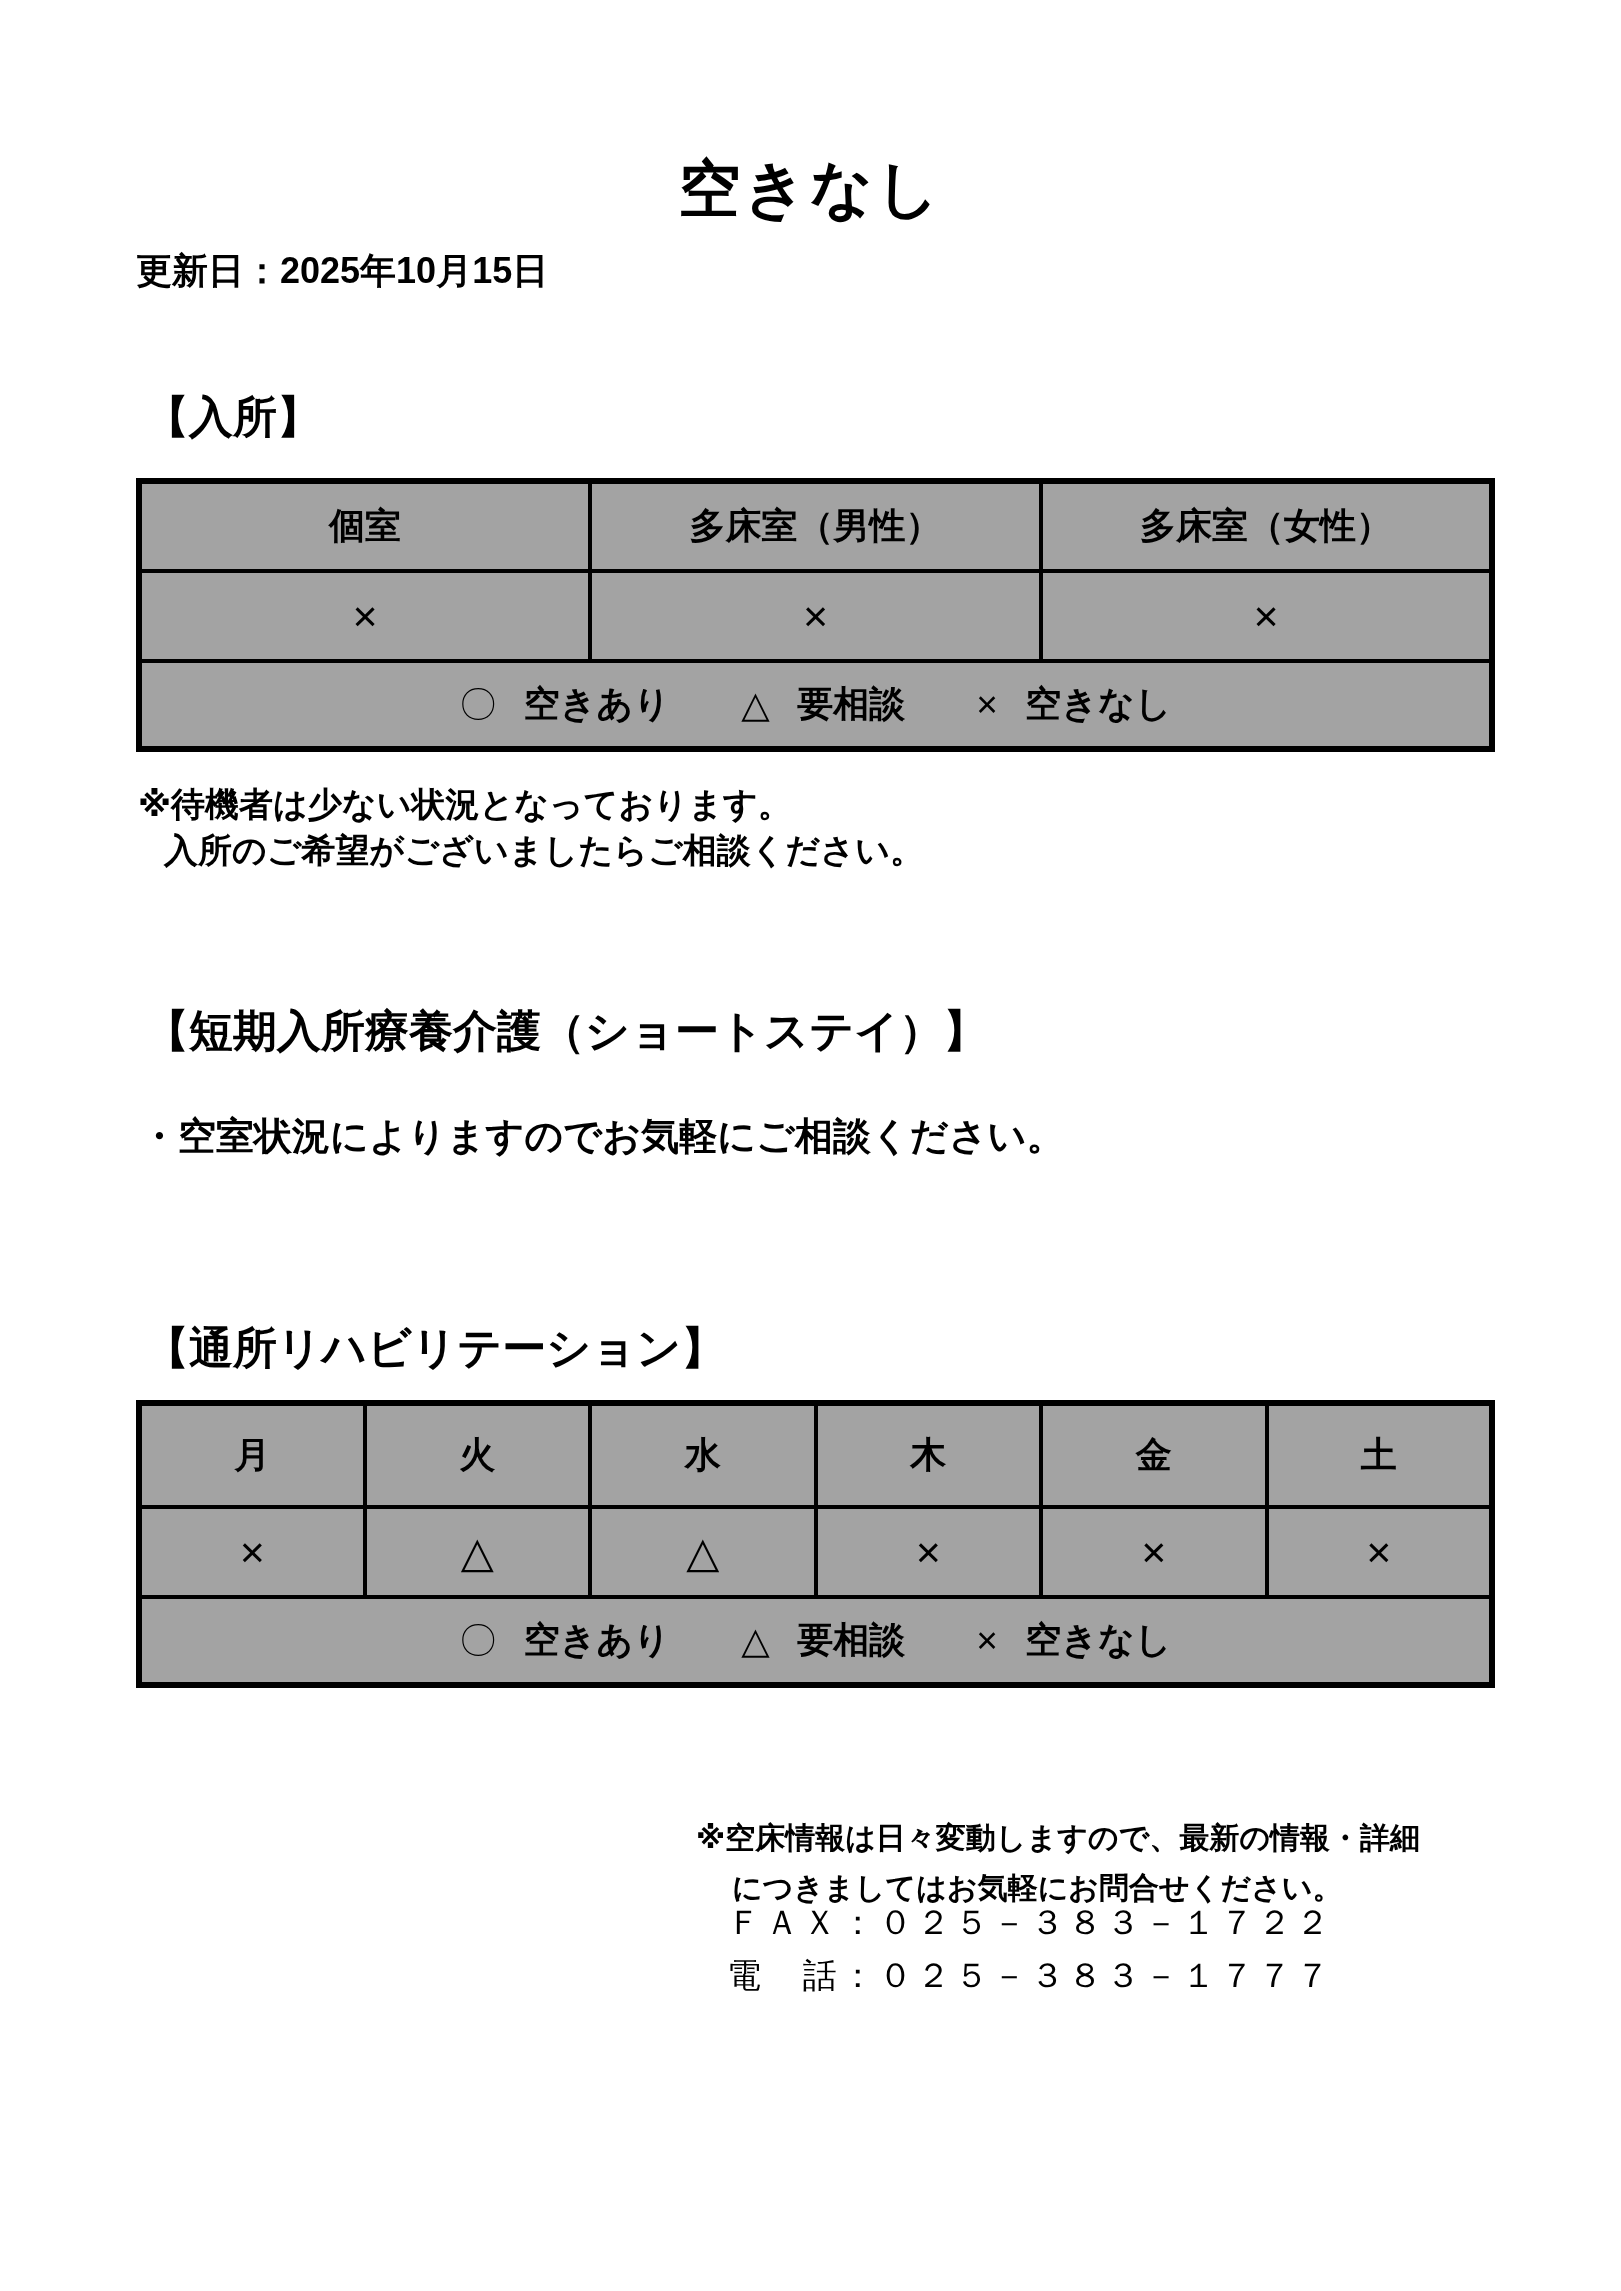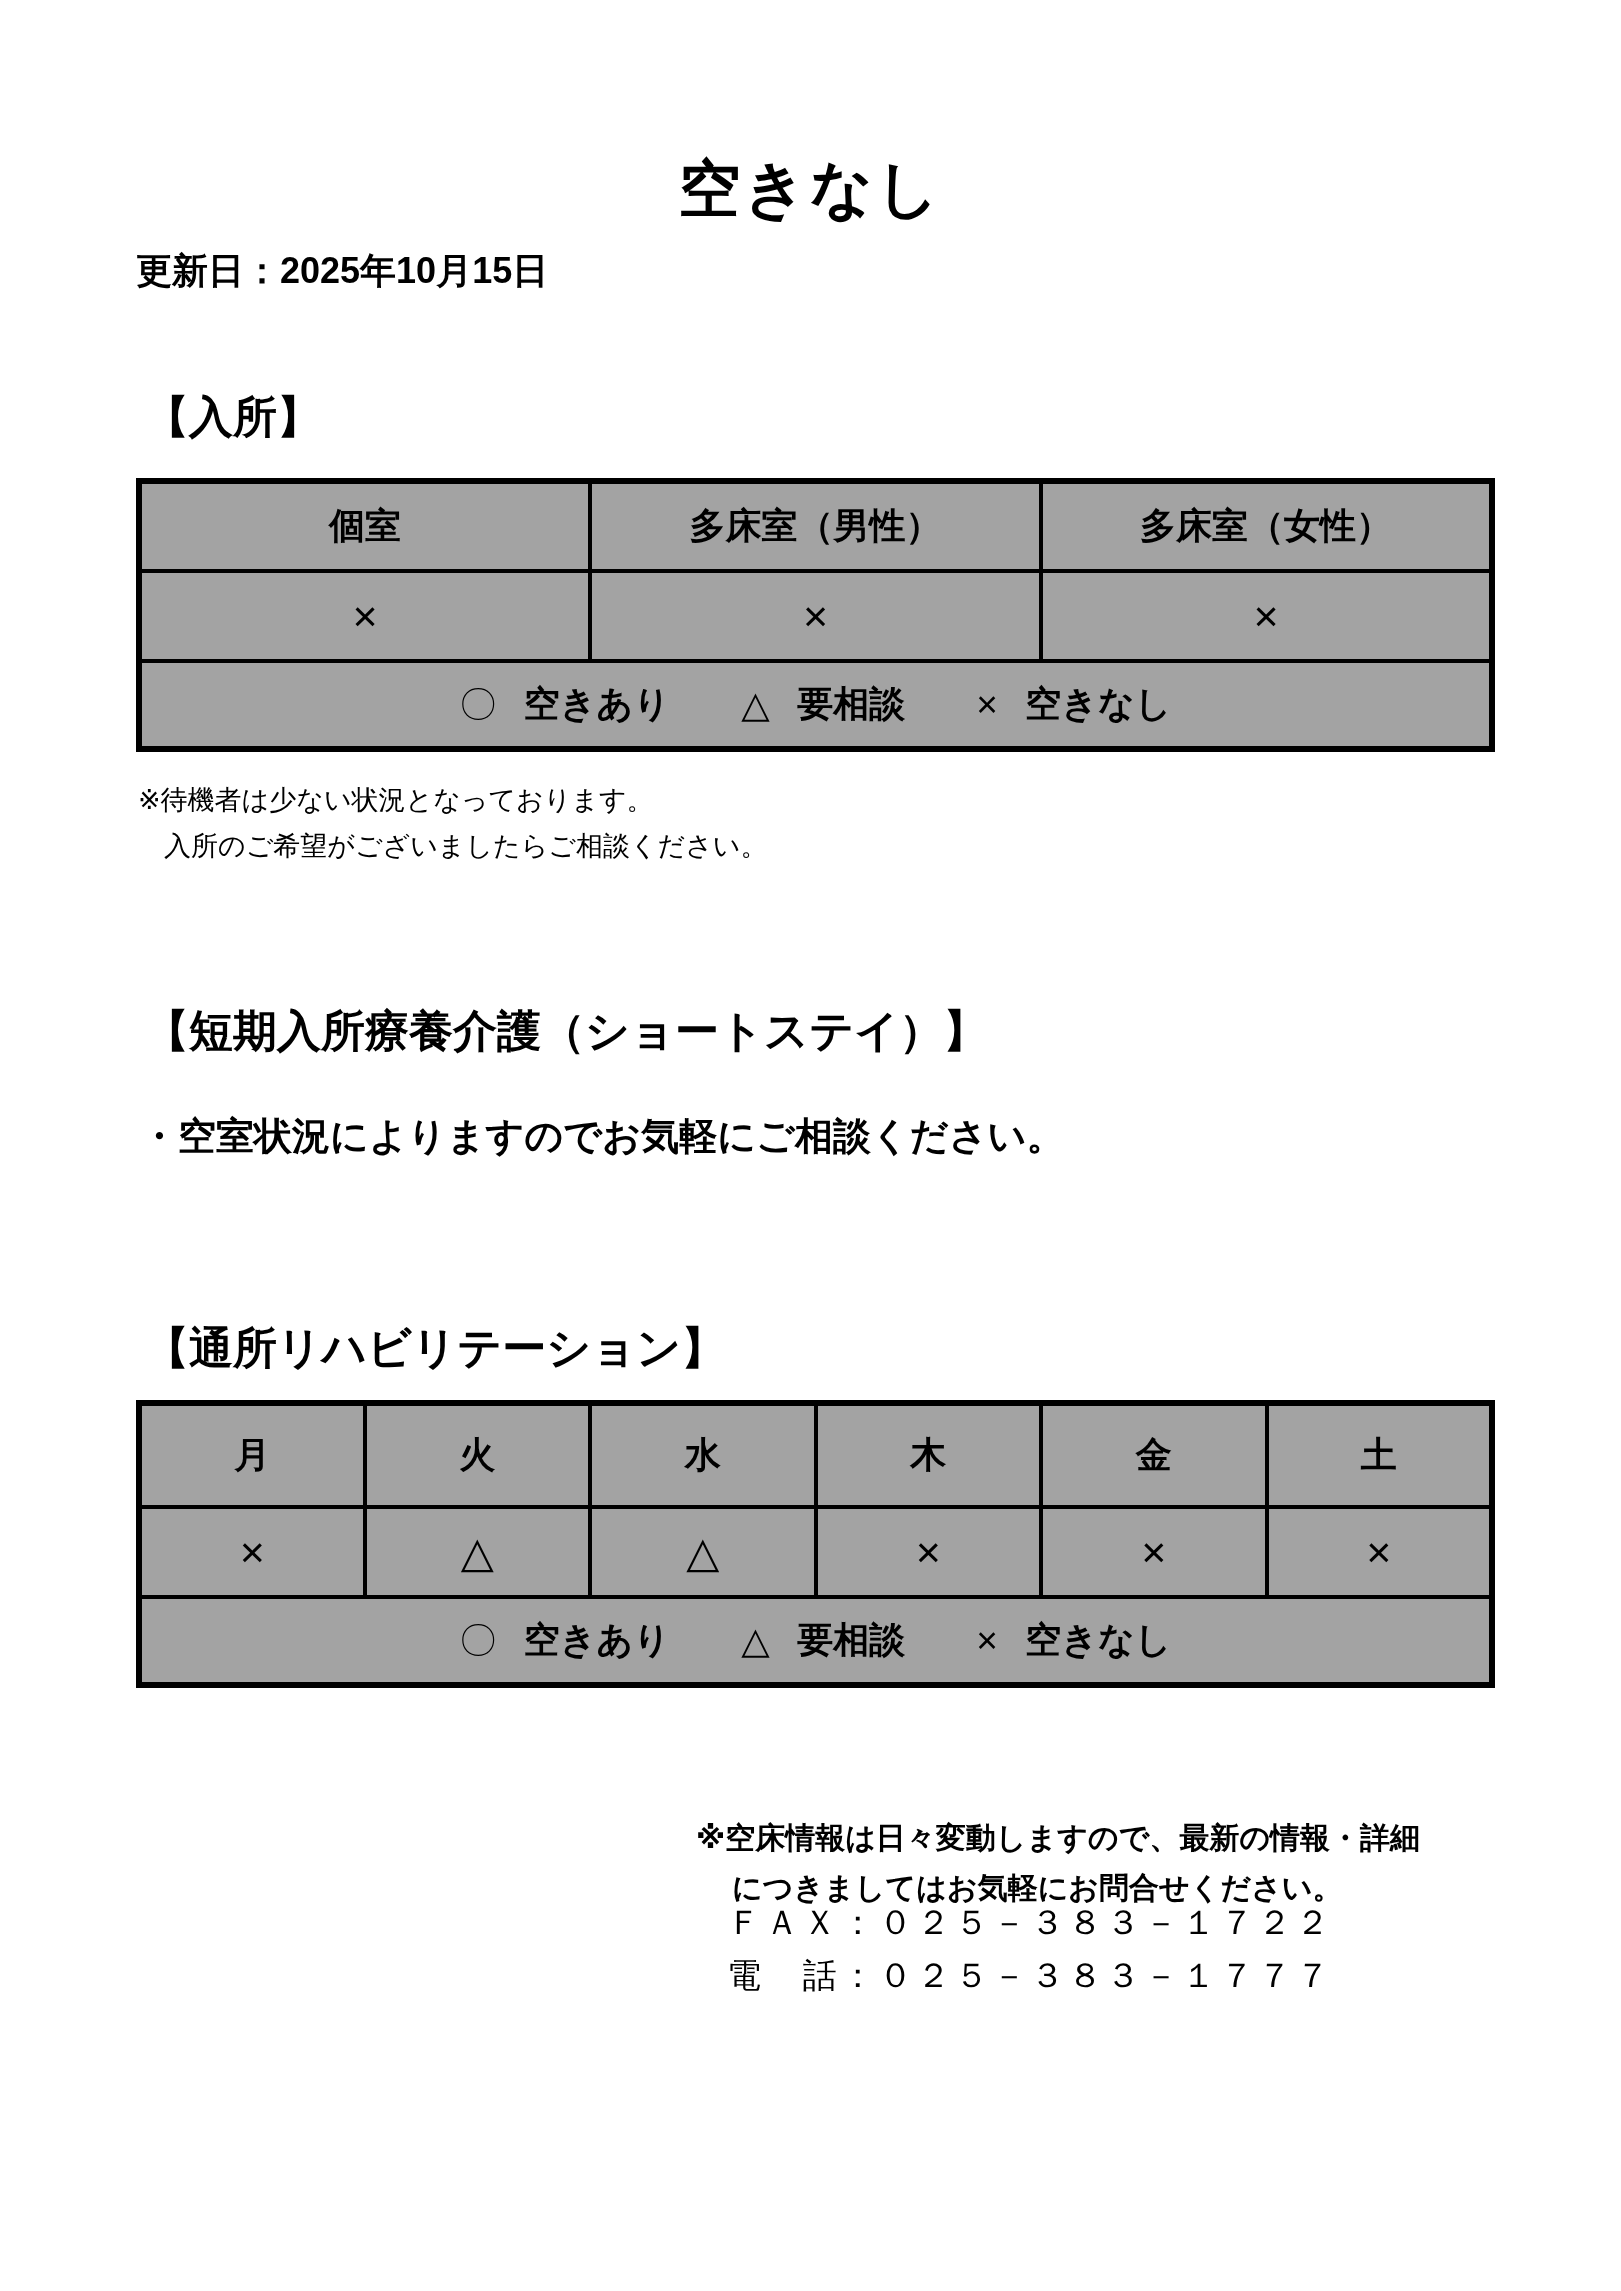--- a/index.html
+++ b/index.html
@@ -51,21 +51,21 @@
   .t2 .value-cell { height:90px; }
   .legend-cell { height:88px; }
   .legend-row-content {
     display:flex; justify-content:center; align-items:center;
     gap:71px; font-size:36px;
   }
   .legend-group { display:flex; align-items:center; gap:27.4px; }
   .legend-symbol { font-weight:400; font-size:37px; }
   .legend-label { font-weight:bold; }
 
-  .note-line { position:absolute; font-size:27px; font-weight:normal; }
+  .note-line { position:absolute; font-size:34px; font-weight:bold; }
   .admission-note-1 { top:782px; left:138px; }
   .admission-note-2 { top:828px; left:164px; }
 
   .short-stay-note {
     position:absolute; top:1111px; left:140px;
     font-size:38px; font-weight:bold;
   }
 
   .footer-note { position:absolute; font-size:30px; font-weight:bold; }
   .footer-note-1 { top:1818px; left:696px; }

